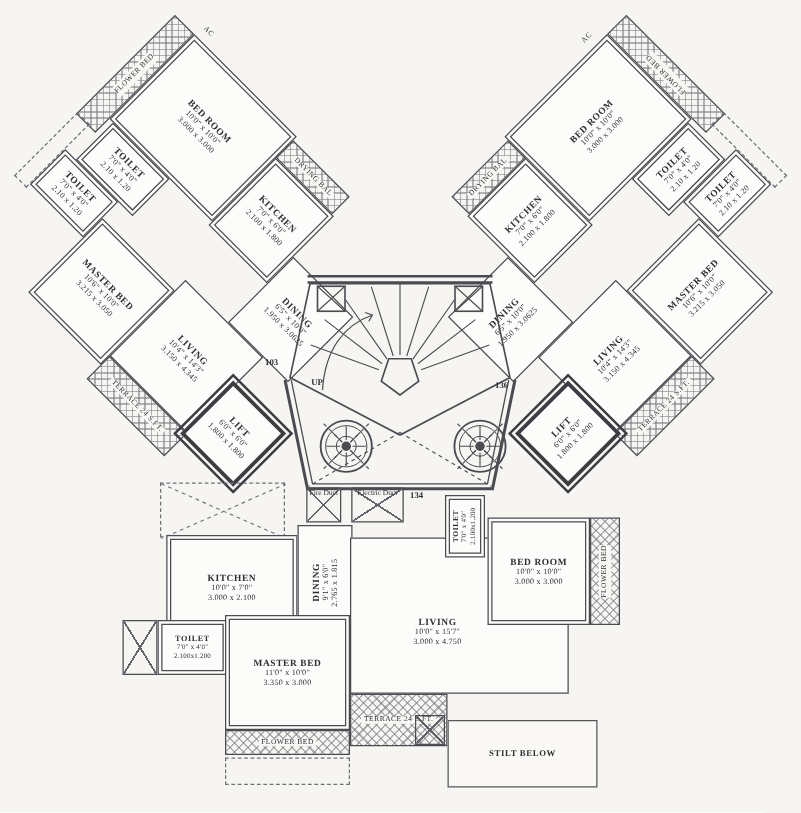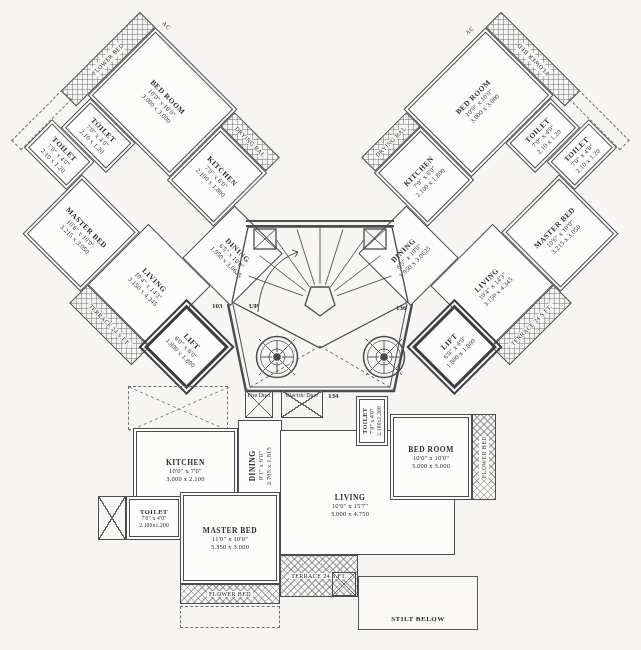--- a/index.html
+++ b/index.html
@@ -24,21 +24,21 @@
   .tag{font-size:6px;letter-spacing:.4px;background:#f8f7f4;padding:0 2px;white-space:nowrap;}
   .v{writing-mode:vertical-rl;transform:rotate(180deg);}
   .dash{position:absolute;border:1.3px dashed #70707a;}
   .xbox{position:absolute;border:1.4px solid #4b4b52;background:
      linear-gradient(to top right,transparent calc(50% - .7px),#62626a calc(50% - .7px) calc(50% + .7px),transparent calc(50% + .7px)),
      linear-gradient(to bottom right,transparent calc(50% - .7px),#62626a calc(50% - .7px) calc(50% + .7px),transparent calc(50% + .7px));}
   .ducttag{position:absolute;left:0;right:0;top:1px;text-align:center;font-size:6px;line-height:1;}
   .num{position:absolute;font-size:7px;font-weight:bold;}
   .ac{position:absolute;font-size:6px;letter-spacing:.5px;}
   .stilt{position:absolute;border:1.6px solid #55555c;background:#f9f8f5;
-         display:flex;align-items:flex-end;justify-content:center;padding-bottom:6px;}
+         display:flex;align-items:flex-end;justify-content:center;padding-bottom:22px;}
   svg{position:absolute;left:0;top:0;pointer-events:none;}
 </style>
 </head>
 <body>
 
 <div id="plan">
 
   <div class="wing" id="wing-left">
     <div class="hatch" style="left:0;top:42px;width:22px;height:112px">
       <span class="tag v">FLOWER BED</span>
@@ -203,21 +203,21 @@
         <circle cx="277" cy="357" r="16.5" stroke-width="0.8"></circle>
         <circle cx="277" cy="357" r="8" stroke-width="0.8"></circle>
         <circle cx="277" cy="357" r="3.8" fill="#4b4b52" stroke="none"></circle>
         <path stroke-width="0.9" d="M282,357 L293,357 M280.5,360.5 L288.3,368.3 M277,362 L277,373 M273.5,360.5 L265.7,368.3 M272,357 L261,357 M273.5,353.5 L265.7,345.7 M277,352 L277,341 M280.5,353.5 L288.3,345.7"></path>
       </g>
       <use href="#fan" x="107"></use>
     </g>
     <text x="249" y="308" font-size="7" font-weight="bold" fill="#2e2e33">UP</text>
   </svg>
 
-  <span class="num" style="left:212px;top:302px">103</span>
+  <span class="num" style="left:212px;top:286px">103</span>
   <span class="num" style="left:396px;top:304px">136</span>
   <span class="num" style="left:328px;top:392px">134</span>
 
   <div class="dash" style="left:128px;top:386px;width:100px;height:44px">
     <svg width="100" height="44">
         <path d="M0,0 L100,44 M100,0 L0,44" stroke="#70707a" stroke-width="0.9" stroke-dasharray="3,3" fill="none"></path>
       </svg>
   </div>
 
   <div class="xbox" style="left:245px;top:390px;width:28px;height:28px">

